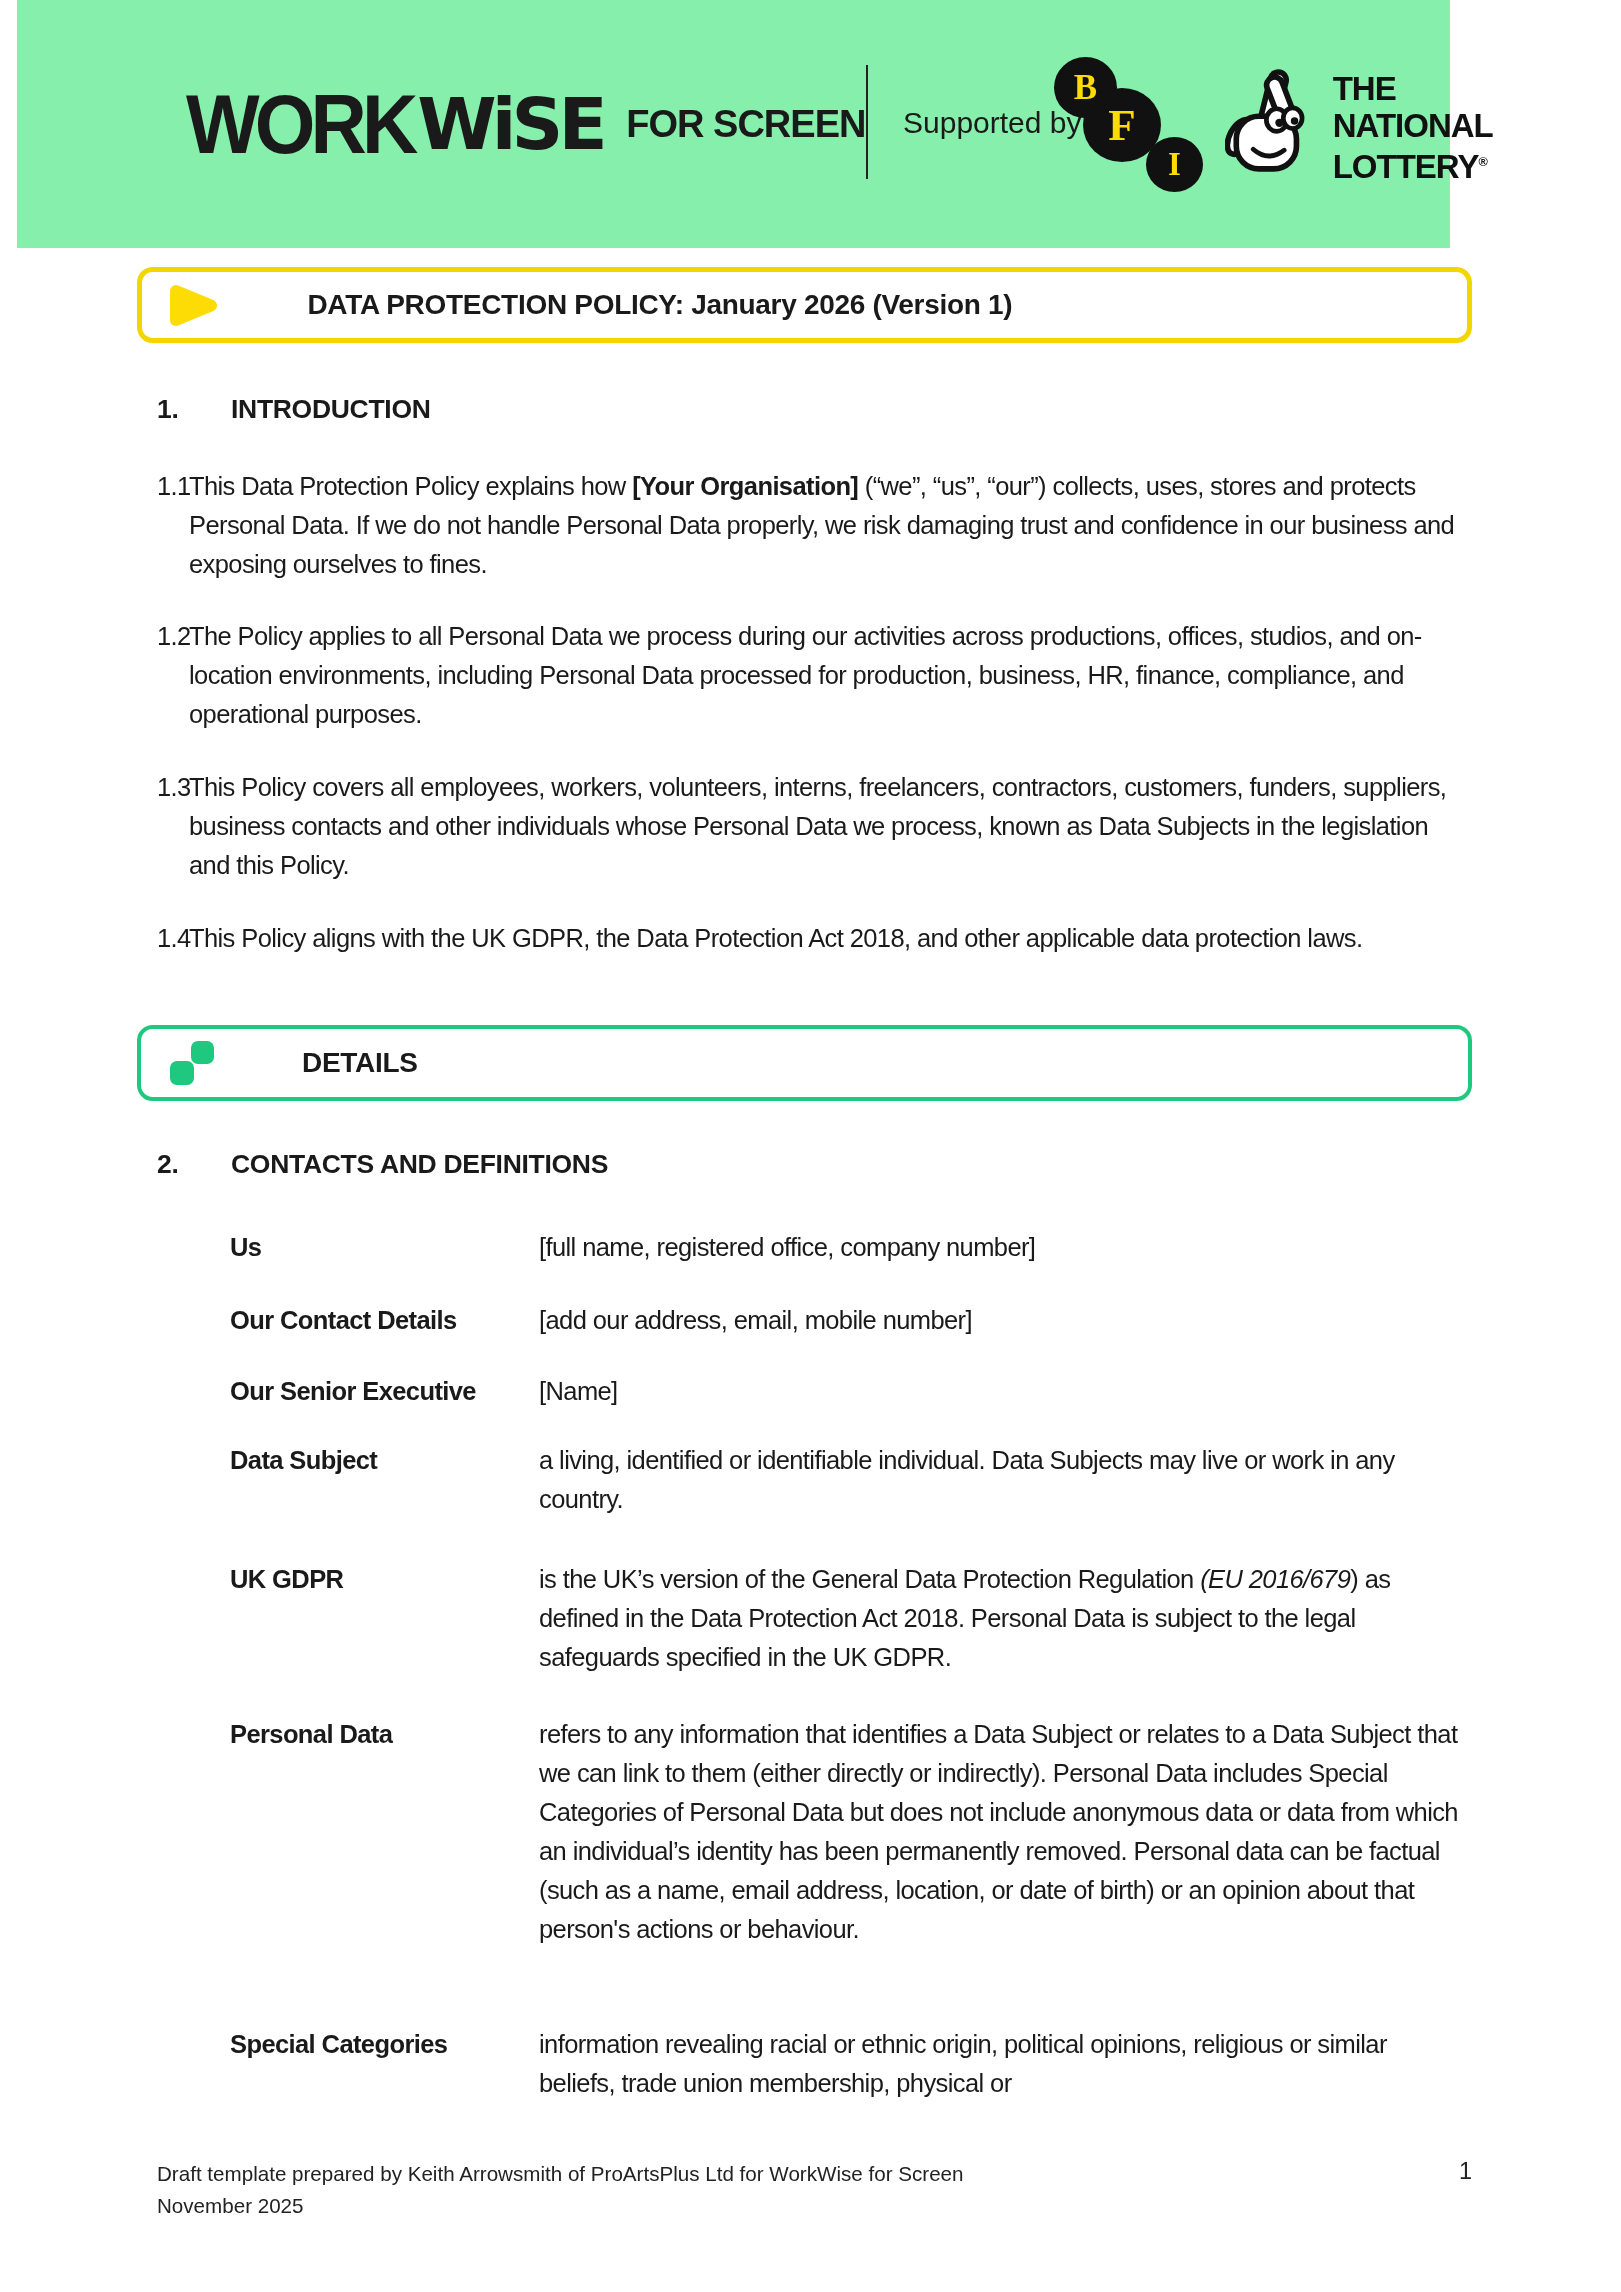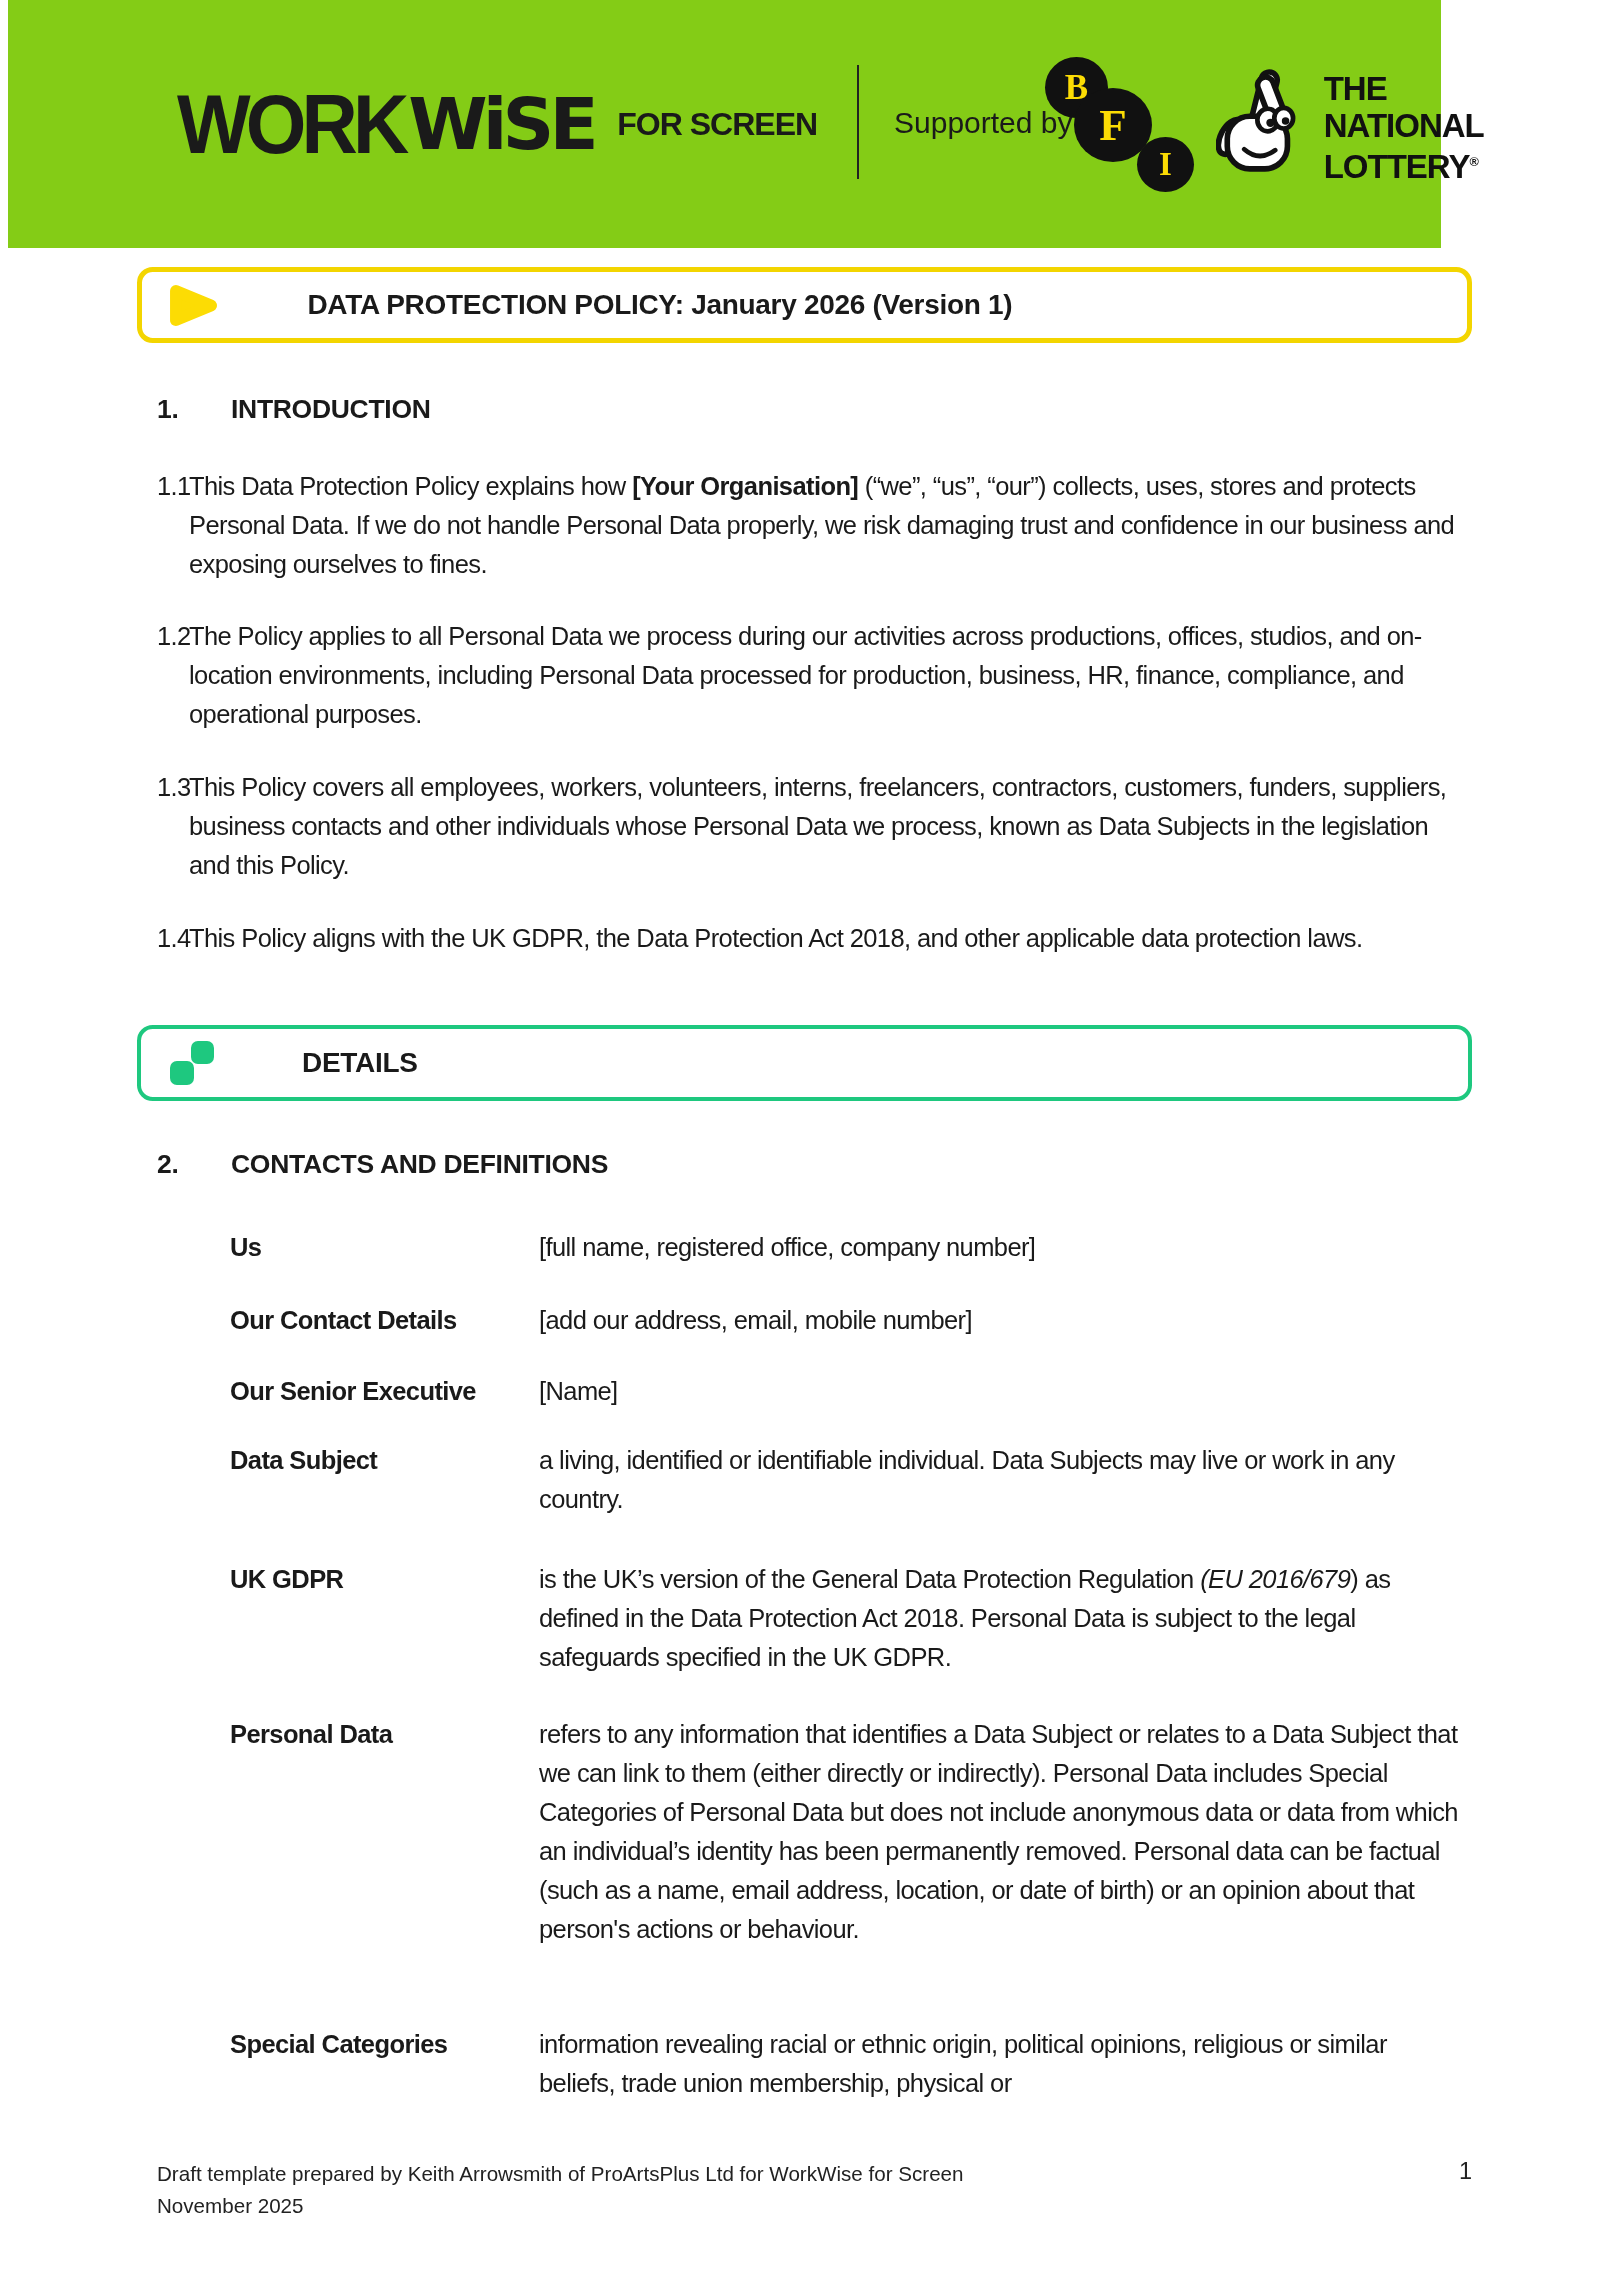--- a/index.html
+++ b/index.html
@@ -1,25 +1,25 @@
 <!DOCTYPE html>
 <html><head>
 <meta charset="utf-8">
 <style>
   html,body{margin:0;padding:0;background:#888;}
   .page{position:relative;width:1621px;height:2293px;background:#ffffff;overflow:hidden;
         font-family:"Liberation Sans",sans-serif;color:#1a1a1a;}
 
   
-  .masthead{position:absolute;top:0;left:8px;width:1433px;height:248px;background:#84cc16;}
+  .masthead{position:absolute;top:0;left:17px;width:1433px;height:248px;background:#86efac;}
   .brand{position:absolute;left:169px;top:0;height:248px;display:flex;align-items:center;}
   .brand-work{font-size:78px;font-weight:700;letter-spacing:-4.9px;line-height:1;transform:scaleY(1.08);}
   .brand-wise{font-size:72px;font-weight:800;font-family:"DejaVu Sans",sans-serif;
               letter-spacing:-4.9px;line-height:1;margin-left:3.9px;}
-  .brand-tag{font-size:32px;font-weight:700;letter-spacing:-1px;margin-left:23.5px;line-height:0.95;}
+  .brand-tag{font-size:38px;font-weight:700;letter-spacing:-1px;margin-left:23.5px;line-height:0.95;}
   .mast-divider{position:absolute;left:849px;top:65px;width:2px;height:114px;background:#222;}
   .supported{position:absolute;left:886px;top:106px;font-size:30px;font-weight:400;}
   .bfi{position:absolute;left:1037px;top:57px;width:157px;height:137px;}
   .bfi-circle{position:absolute;background:#111;border-radius:50%;display:flex;
               align-items:center;justify-content:center;color:#FCDC04;
               font-family:"Liberation Serif",serif;font-weight:700;}
   .bfi-b{left:0;top:0;width:63px;height:61px;font-size:35px;}
   .bfi-f{left:29px;top:31px;width:78px;height:74px;font-size:45px;}
   .bfi-i{left:92px;top:80px;width:57px;height:55px;font-size:33px;}
   .lottery{position:absolute;left:1208px;top:61px;display:flex;align-items:flex-start;}

